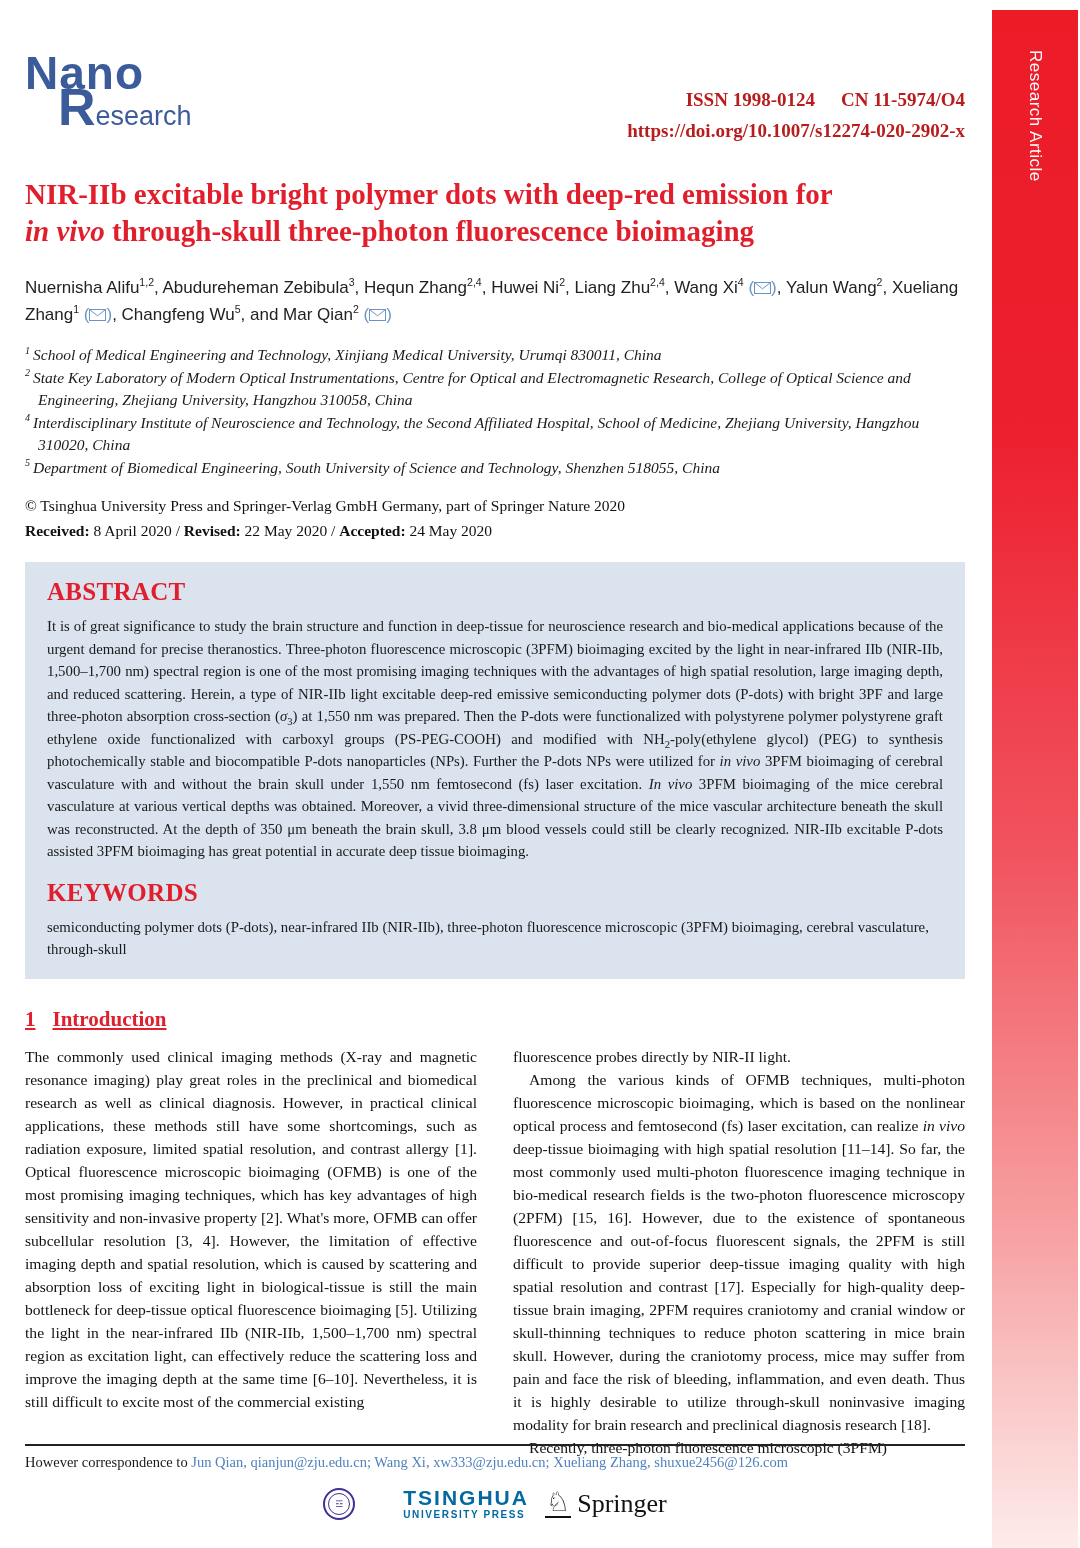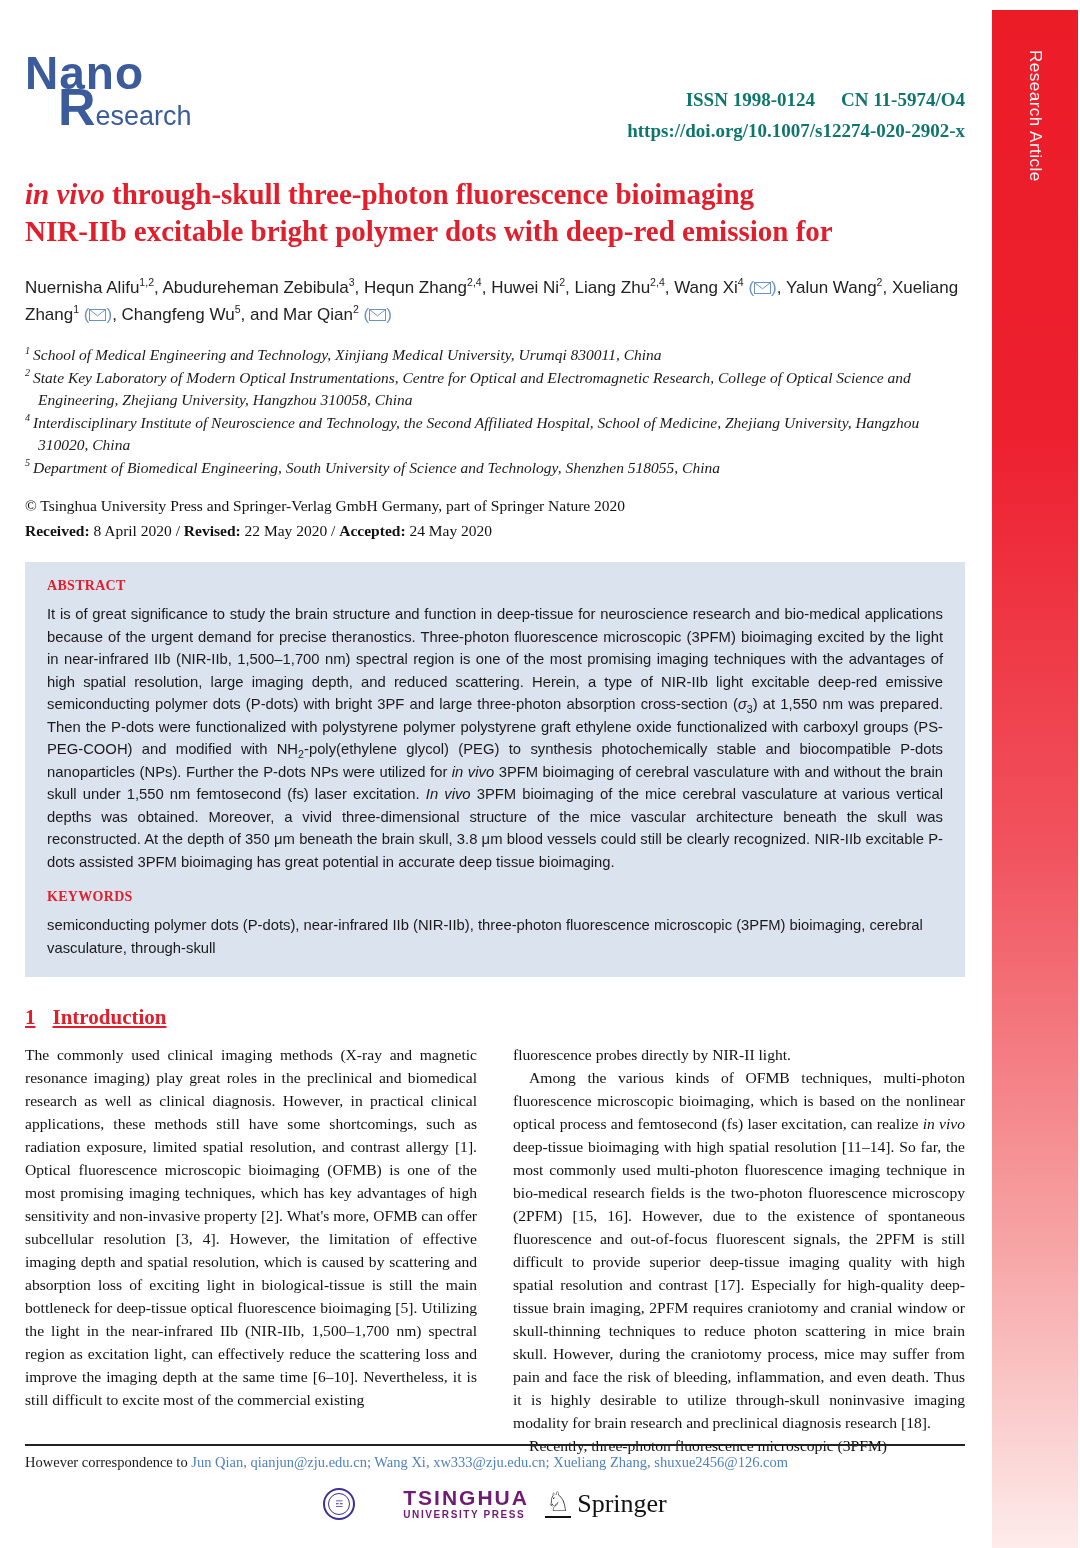--- a/index.html
+++ b/index.html
@@ -18,40 +18,40 @@
     writing-mode:vertical-rl; color:#ffffff;
     font-family:"Liberation Sans", sans-serif; font-size:17px; letter-spacing:0.5px;
   }
   
   .content { position:absolute; left:25px; top:0; width:940px; }
   .header { display:flex; justify-content:space-between; margin-top:50px; }
   .logo { color:#3b5b9b; font-family:"Liberation Sans", sans-serif; line-height:1; }
   .logo-nano { font-size:46px; font-weight:700; letter-spacing:1px; }
   .logo-research { margin:-15px 0 0 33px; font-size:27px; font-weight:400; }
   .logo-r { font-size:52px; font-weight:700; }
-  .issn-block { text-align:right; margin-top:34px; font-weight:700; font-size:19px; line-height:31px; color:#0f766e; }
+  .issn-block { text-align:right; margin-top:34px; font-weight:700; font-size:19px; line-height:31px; color:#b91c1c; }
   .issn-line .cn { margin-left:26px; }
   
   .title { margin-top:30px; color:#e11e2b; font-size:29px; font-weight:700; line-height:37px; }
   .authors { margin-top:24px; font-family:"Liberation Sans", sans-serif; font-size:17px; line-height:27px; color:#222; }
   .authors sup { font-size:0.62em; vertical-align:super; line-height:0; }
   .mail { color:#6b93c4; white-space:nowrap; }
   .mail svg { vertical-align:-1px; }
   
   .affils { margin-top:16px; font-style:italic; font-size:15.5px; line-height:22.5px; color:#1a1a1a; }
   .affil { padding-left:13px; text-indent:-13px; }
   .affil sup { font-size:0.65em; vertical-align:super; margin-right:3px; line-height:0; }
   .copyright { margin-top:18px; font-size:15.5px; }
   .dates { margin-top:7px; font-size:15.5px; }
   .dates b { font-weight:700; }
   
   .abstract-box { margin-top:22px; background:#dbe3ef; padding:16px 22px 18px 22px; }
-  .box-heading { color:#e11e2b; font-size:14px; font-weight:700; letter-spacing:0.3px; }
+  .box-heading { color:#e11e2b; font-size:25px; font-weight:700; letter-spacing:0.3px; }
   .abstract-text, .keywords-text {
-    margin-top:9px; font-family:Liberation Sans, sans-serif; font-size:14.8px;
+    margin-top:9px; font-family:Liberation Serif, serif; font-size:14.8px;
     line-height:22.5px; text-align:justify; color:#1a1a1a;
   }
   .keywords-heading { margin-top:16px; }
   .keywords-text { text-align:left; }
   .seg-n { font-style:normal; }
   .seg-i { font-style:italic; }
   .seg-sub { vertical-align:sub; font-size:0.72em; line-height:0; }
   
   .intro { margin-top:28px; }
   .intro-heading { color:#e11e2b; font-size:21px; font-weight:700;text-decoration:underline; }
@@ -61,21 +61,21 @@
   .col p.indent { text-indent:16px; }
   
   .footnote { position:absolute; left:25px; top:1444px; width:940px; }
   .footnote-rule { border-top:2px solid #222; }
   .footnote-text { margin-top:8px; font-size:14.5px; color:#1a1a1a; }
   .corr-links { color:#4f81bd; }
   .publishers { position:absolute; left:25px; top:1487px; width:940px; display:flex; justify-content:center; align-items:center; gap:16px; }
   .tup { display:flex; align-items:center; gap:8px; }
   .tup-seal { width:32px; height:32px; border:2px solid #3d2f96; border-radius:50%; display:flex; align-items:center; justify-content:center; }
   .tup-seal-inner { width:22px; height:22px; border:1px solid #3d2f96; border-radius:50%; display:flex; align-items:center; justify-content:center; color:#3d2f96; font-size:9px; font-family:"Liberation Sans",sans-serif; }
-  .tup-text { color:#701a75; font-family:"Liberation Sans", sans-serif; line-height:1;margin-left:40px; }
+  .tup-text { color:#0369a1; font-family:"Liberation Sans", sans-serif; line-height:1;margin-left:40px; }
   .tup-line1 { font-size:21px; font-weight:700; letter-spacing:2px; }
   .tup-line2 { font-size:10px; font-weight:700; letter-spacing:1.6px; margin-top:2px; }
   .springer { display:flex; align-items:center; gap:6px; }
   .springer-knight { font-size:27px; line-height:1; border-bottom:2.5px solid #111; padding:0 1px 0 1px; color:#111; }
   .springer-word { font-size:26px; color:#111; }
 </style>
 </head>
 <body>
 
 <div class="page">
@@ -91,22 +91,22 @@
         <div class="logo-nano">Nano</div>
         <div class="logo-research"><span class="logo-r">R</span><span>esearch</span></div>
       </div>
       <div class="issn-block">
         <div class="issn-line"><span>ISSN 1998-0124</span><span class="cn">CN 11-5974/O4</span></div>
         <div>https://doi.org/10.1007/s12274-020-2902-x</div>
       </div>
     </div>
 
     <h1 class="title">
+      <div>NIR-IIb excitable bright polymer dots with deep-red emission for</div>
       <div><i>in vivo</i><span> through-skull three-photon fluorescence bioimaging</span></div>
-      <div>NIR-IIb excitable bright polymer dots with deep-red emission for</div>
     </h1>
 
     <p class="authors"><span class="author"><span></span><span>Nuernisha Alifu</span><sup>1,2</sup><span>, </span></span><span class="author"><span></span><span>Abudureheman Zebibula</span><sup>3</sup><span>, </span></span><span class="author"><span></span><span>Hequn Zhang</span><sup>2,4</sup><span>, </span></span><span class="author"><span></span><span>Huwei Ni</span><sup>2</sup><span>, </span></span><span class="author"><span></span><span>Liang Zhu</span><sup>2,4</sup><span>, </span></span><span class="author"><span></span><span>Wang Xi</span><sup>4</sup><span class="mail"> (<svg width="17" height="12" viewBox="0 0 17 12">
               <rect x="0.5" y="0.5" width="16" height="11" fill="none" stroke="#6b93c4" stroke-width="1"></rect>
               <path d="M0.5,0.5 L8.5,6.8 L16.5,0.5" fill="none" stroke="#6b93c4" stroke-width="1"></path>
             </svg>)</span><span>, </span></span><span class="author"><span></span><span>Yalun Wang</span><sup>2</sup><span>, </span></span><span class="author"><span></span><span>Xueliang Zhang</span><sup>1</sup><span class="mail"> (<svg width="17" height="12" viewBox="0 0 17 12">
               <rect x="0.5" y="0.5" width="16" height="11" fill="none" stroke="#6b93c4" stroke-width="1"></rect>
               <path d="M0.5,0.5 L8.5,6.8 L16.5,0.5" fill="none" stroke="#6b93c4" stroke-width="1"></path>
             </svg>)</span><span>, </span></span><span class="author"><span></span><span>Changfeng Wu</span><sup>5</sup><span>, </span></span><span class="author"><span>and </span><span>Mar Qian</span><sup>2</sup><span class="mail"> (<svg width="17" height="12" viewBox="0 0 17 12">
               <rect x="0.5" y="0.5" width="16" height="11" fill="none" stroke="#6b93c4" stroke-width="1"></rect>

